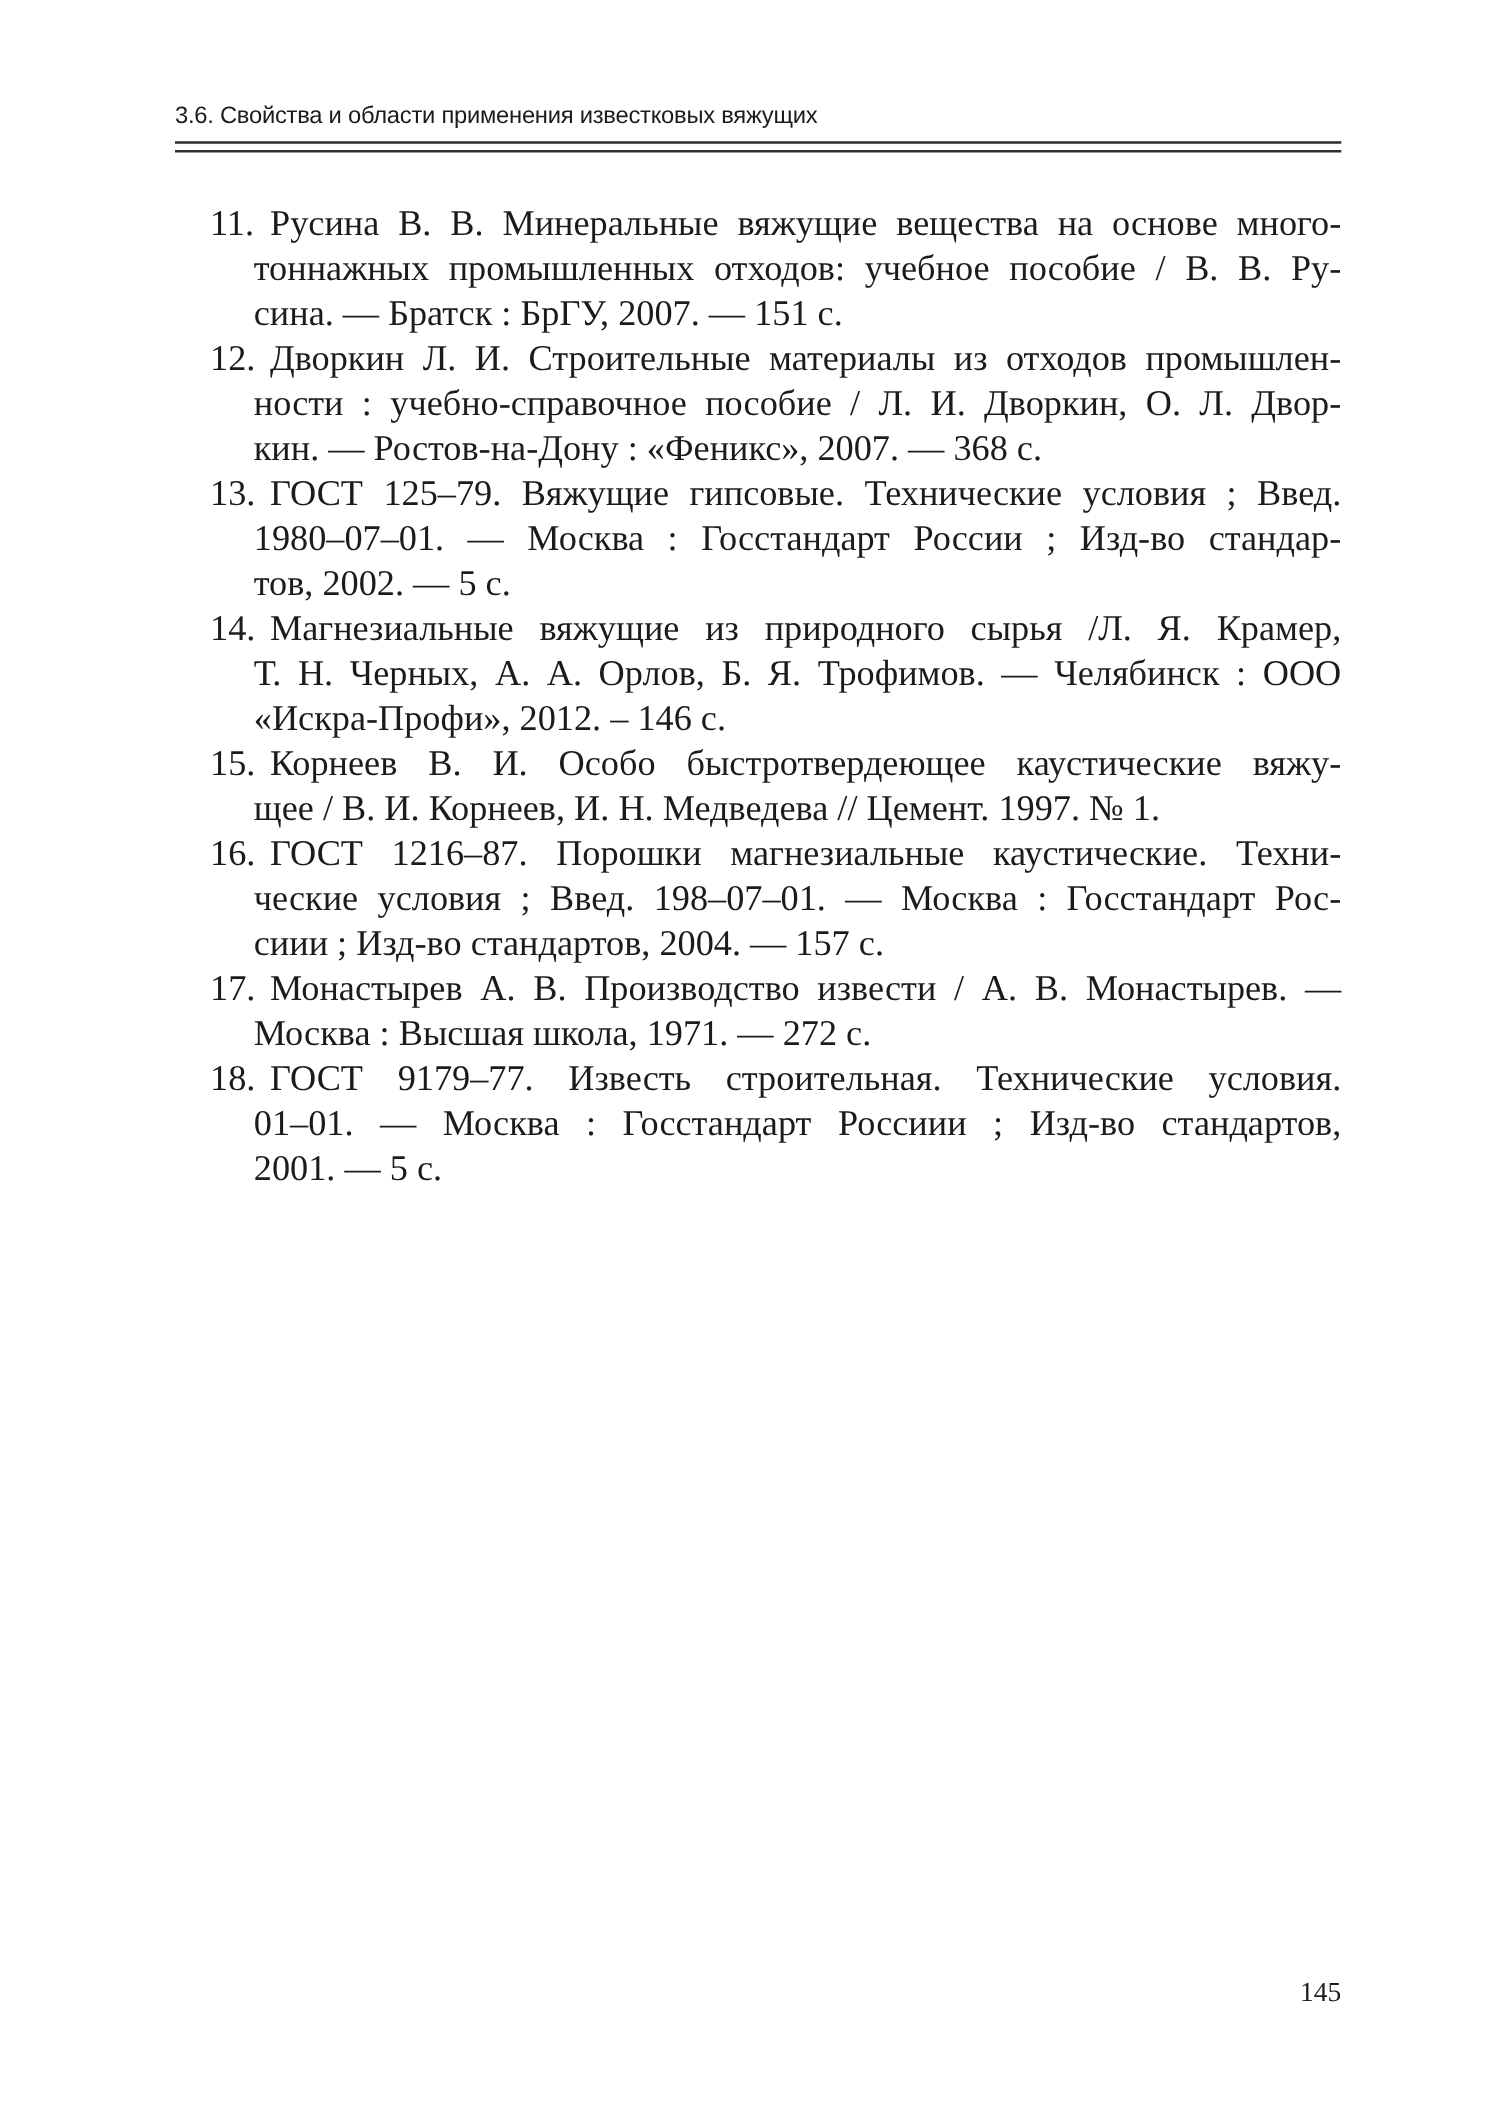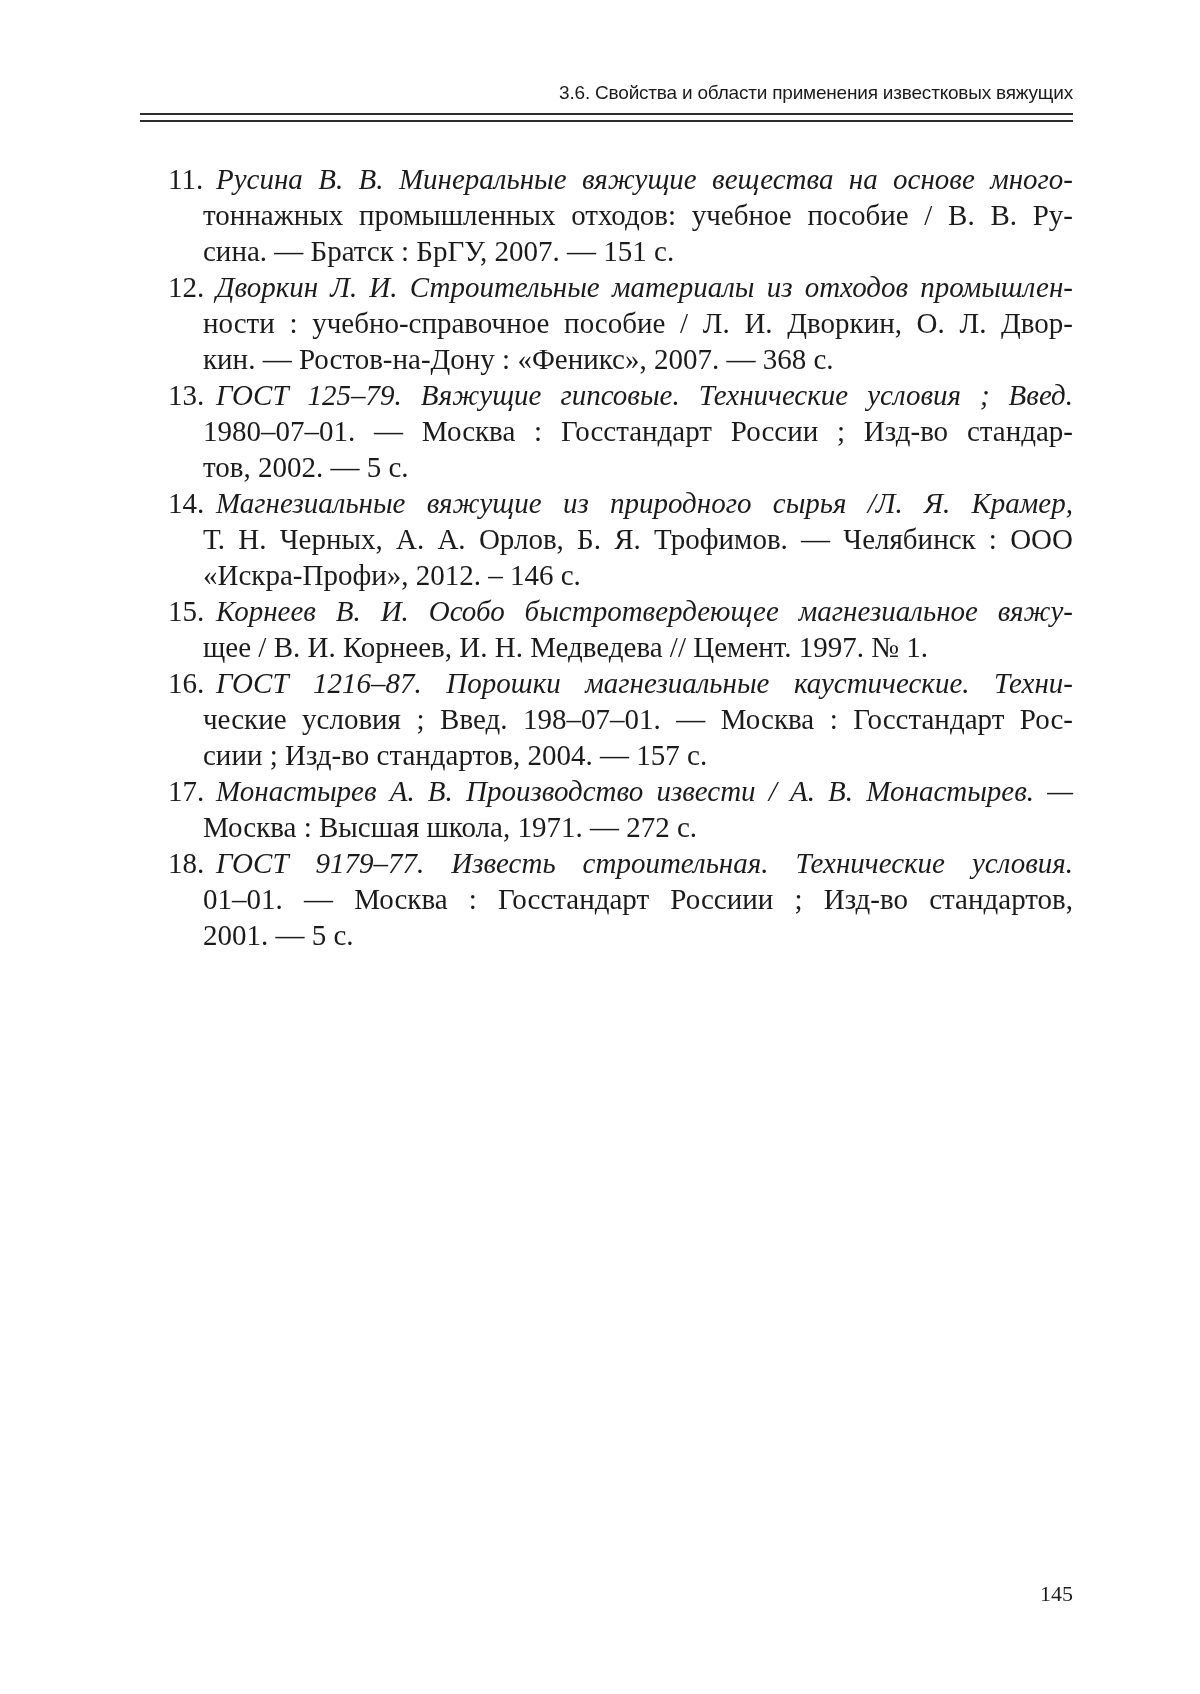--- a/index.html
+++ b/index.html
@@ -15,35 +15,35 @@
     color:var(--color-text);
     overflow:hidden;
   }
   .text-column{
     position:absolute;left:140px;top:0;width:933px;height:1694px;
   }
   .running-head{
     position:absolute;left:0;right:0;top:82px;
     font-family:"Liberation Sans", sans-serif;
     font-size:19px;line-height:22px;letter-spacing:-0.2px;
-    text-align:right;color:var(--color-text);
+    color:var(--color-text);
   }
   .header-rule{
     position:absolute;left:0;right:0;top:113px;height:9px;
     border-top:2.5px solid var(--color-rule);
     border-bottom:2px solid var(--color-rule);
   }
   .reference-list{
     position:absolute;left:0;right:0;top:161px;
     font-size:29px;line-height:36px;
   }
   .ref-item{position:relative;padding-left:63px;}
   .ref-num{position:absolute;left:28px;top:0;}
   .ref-line{text-align:justify;text-align-last:justify;}
-  .ref-line.first{text-indent:13px;font-style:italic;}
+  .ref-line.first{text-indent:13px;}
   .ref-line.last{text-align-last:left;}
   .page-number{
     position:absolute;left:0;right:0;top:1578px;
     font-size:22px;line-height:32px;text-align:right;
   }
 </style>
 </head>
 <body>
 
 <div class="text-column">
@@ -71,21 +71,21 @@
         <div class="ref-line last">тов, 2002. — 5 с.</div>
       </div>
       <div class="ref-item">
         <span class="ref-num">14.</span>
         <div class="ref-line first">Магнезиальные вяжущие из природного сырья /Л. Я. Крамер,</div>
         <div class="ref-line">Т. Н. Черных, А. А. Орлов, Б. Я. Трофимов. — Челябинск : ООО</div>
         <div class="ref-line last">«Искра-Профи», 2012. – 146 с.</div>
       </div>
       <div class="ref-item">
         <span class="ref-num">15.</span>
-        <div class="ref-line first">Корнеев В. И. Особо быстротвердеющее магнезиальное вяжу-</div>
+        <div class="ref-line first">Корнеев В. И. Особо быстротвердеющее каустические вяжу-</div>
         <div class="ref-line last">щее / В. И. Корнеев, И. Н. Медведева // Цемент. 1997. № 1.</div>
       </div>
       <div class="ref-item">
         <span class="ref-num">16.</span>
         <div class="ref-line first">ГОСТ 1216–87. Порошки магнезиальные каустические. Техни-</div>
         <div class="ref-line">ческие условия ; Введ. 198–07–01. — Москва : Госстандарт Рос-</div>
         <div class="ref-line last">сиии ; Изд-во стандартов, 2004. — 157 с.</div>
       </div>
       <div class="ref-item">
         <span class="ref-num">17.</span>

